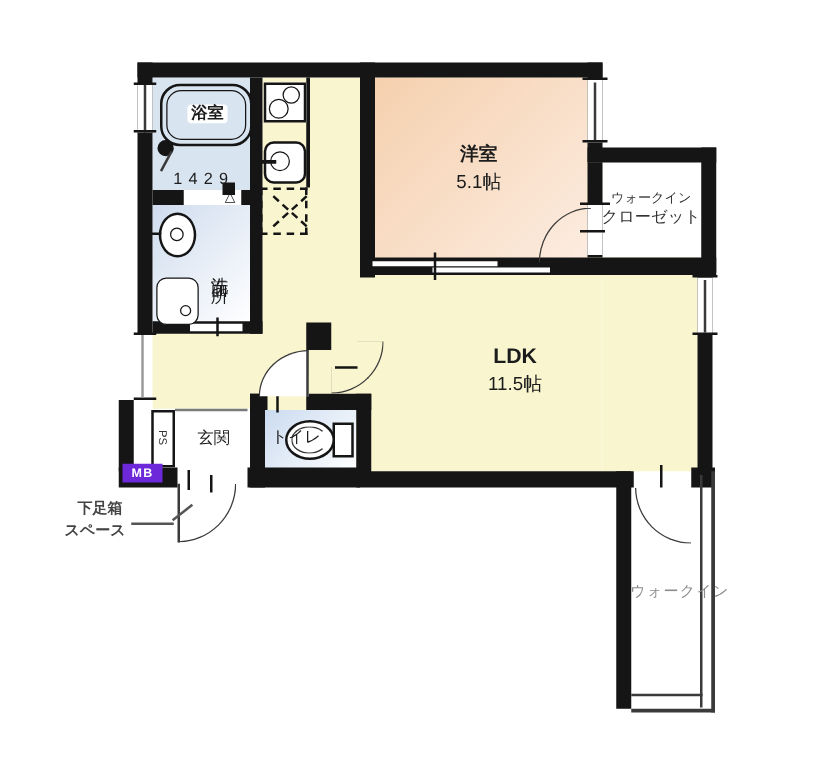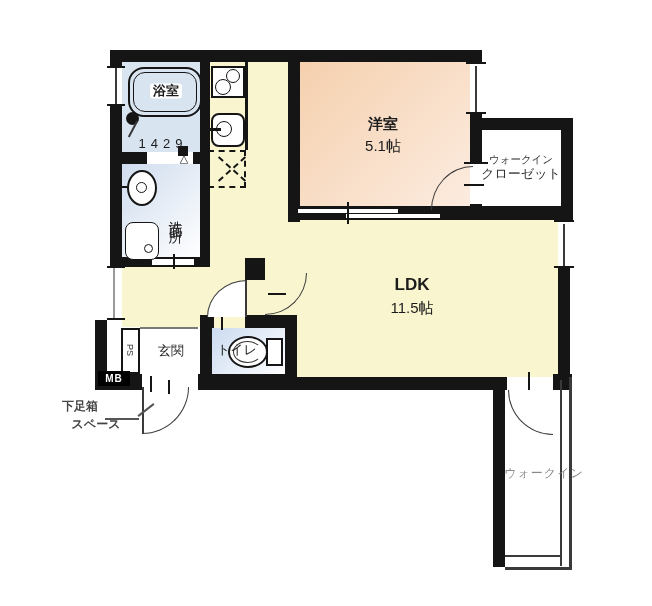--- a/index.html
+++ b/index.html
@@ -96,21 +96,21 @@
   <div class="tick" style="left:168px;top:380px;width:2px;height:14px;"></div>
 
   <div class="w" style="left:493px;top:377px;width:12px;height:190px;"></div>
 
   <div class="thin" style="left:560px;top:380px;width:2px;height:186px;"></div>
   <div class="thin" style="left:569px;top:377px;width:3px;height:193px;"></div>
   <div class="thin" style="left:505px;top:555px;width:57px;height:2px;"></div>
   <div class="thin" style="left:505px;top:567px;width:67px;height:3px;"></div>
 
   <div class="fix" style="left:121px;top:328px;width:19px;height:46px;border-width:2px;"></div>
-  <div class="abs" style="left:98px;top:371px;width:32px;height:15px;background:#000000;text-align:center;">
+  <div class="abs" style="left:98px;top:371px;width:32px;height:15px;background:#6d28d9;text-align:center;">
     <span class="lbl" style="left:16px;top:8px;font-size:10px;font-weight:bold;color:#fff;letter-spacing:1px;">MB</span>
   </div>
 
   <div class="thin" style="left:245px;top:62px;width:3px;height:88px;background:#151515;"></div>
 
   <div class="fix" style="left:128px;top:67px;width:74px;height:50px;border-radius:16px;background:transparent;"></div>
   <div class="fix" style="left:133px;top:72px;width:64px;height:40px;border-width:1.5px;border-radius:12px;background:transparent;"></div>
   <div class="abs" style="left:178px;top:146px;width:10px;height:10px;background:#151515;"></div>
   <div class="abs" style="left:126px;top:112px;width:13px;height:13px;background:#151515;border-radius:50%;"></div>
   <div class="thin" style="left:132px;top:120px;width:2px;height:18px;transform:rotate(28deg);"></div>
@@ -172,17 +172,17 @@
 
   <div class="lbl" style="left:171px;top:351px;font-size:13px;">玄関</div>
 
   <div class="lbl" style="left:237px;top:350px;font-size:13px;">トイレ</div>
 
   <div class="lbl" style="left:544px;top:474px;font-size:12px;color:#8a8a8a;letter-spacing:1px;">ウォークイン</div>
 
   <div class="lbl" style="left:130px;top:350px;font-size:9px;color:#333;transform:translate(-50%,-50%) rotate(90deg);">PS</div>
 
   <div class="lbl" style="left:80px;top:407px;font-size:12px;font-weight:bold;color:#444;">下足箱</div>
-  <div class="lbl" style="left:76px;top:425px;font-size:12px;font-weight:bold;color:#444;margin-left:20px;">スペース</div>
+  <div class="lbl" style="left:76px;top:425px;font-size:12px;font-weight:bold;color:#444;">スペース</div>
   <div class="thin" style="left:105px;top:418px;width:34px;height:2px;background:#555;"></div>
   <div class="thin" style="left:136px;top:409px;width:20px;height:2px;background:#555;transform:rotate(-38deg);"></div>
 
 </div>
 
 </body></html>

